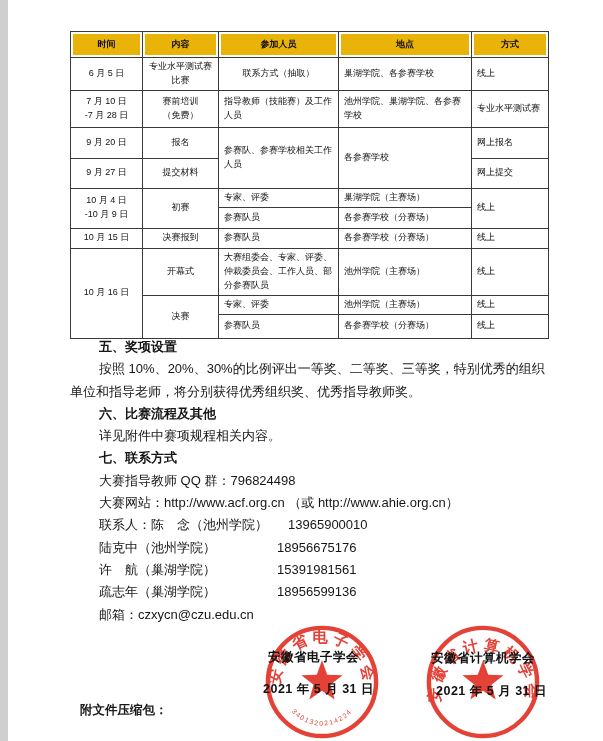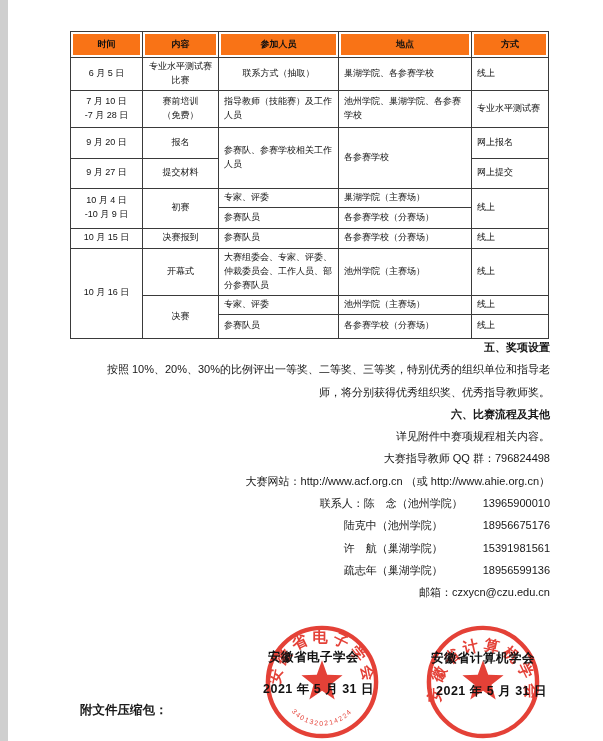--- a/index.html
+++ b/index.html
@@ -8,33 +8,33 @@
     font-family:"Liberation Sans","DejaVu Sans",sans-serif;
     background:#ffffff; color:#1a1a1a; position:relative; overflow:hidden;
   }
   .edge-strip { position:absolute; left:0; top:0; width:8px; height:741px; background:#cfcfcf; }
 
   
   table.sched { position:absolute; left:70px; top:31px; width:478px;
     border-collapse:collapse; table-layout:fixed; font-size:9px; line-height:1.55; color:#111; }
   table.sched td { border:1px solid #3a3a3a; vertical-align:middle; padding:2px 5px;
     white-space:pre-line; word-break:break-all; }
-  table.sched tr.head td { background:#f97316; box-shadow:inset 0 0 0 2px #fff;
+  table.sched tr.head td { background:#eab308; box-shadow:inset 0 0 0 2px #fff;
     text-align:center; font-weight:bold; height:26px; }
   td.c { text-align:center; }
   .h31{height:31px}.h37{height:37px}.h30{height:30px}.h21{height:21px}
   .h20{height:20px}.h42{height:42px}.h23{height:23px}.h24{height:24px}
 
   
   .content { position:absolute; left:70px; top:336px; width:480px;
-    font-size:11px; line-height:22.3px; color:#161616;text-align:right; }
+    font-size:13px; line-height:22.3px; color:#161616; }
   .content .hd { font-weight:bold; padding-left:29px; }
   .content .para { text-indent:29px; }
   .content .cline { padding-left:29px; }
-  .phone { margin-left:40px; }
+  .phone { margin-left:61px; }
   .cl-1 .phone { margin-left:20px; }
   .cl-5 .phone { margin-left:2px; }
 
   
   .stamp { position:absolute; opacity:0.92; }
   .stamp-text { position:absolute; font-weight:bold; color:#111; font-size:12.5px;
     letter-spacing:0.5px; white-space:nowrap; }
   .attach { position:absolute; left:80px; top:702px; font-size:12.5px; font-weight:bold; }
 </style>
 </head>
@@ -125,20 +125,21 @@
     <td>线上</td>
   </tr>
 </tbody>
   </table>
 
 <div class="content">
   <div class="hd">五、奖项设置</div>
   <div class="para">按照 10%、20%、30%的比例评出一等奖、二等奖、三等奖，特别优秀的组织单位和指导老师，将分别获得优秀组织奖、优秀指导教师奖。</div>
   <div class="hd">六、比赛流程及其他</div>
   <div class="para">详见附件中赛项规程相关内容。</div>
+  <div class="hd">七、联系方式</div>
   <div class="cline">大赛指导教师 QQ 群：796824498</div>
   <div class="cline">大赛网站：http://www.acf.org.cn （或 http://www.ahie.org.cn）</div>
   <div class="cline cl-1">
     <span>联系人：陈　念（池州学院）</span><span class="phone">13965900010</span>
   </div>
   <div class="cline cl-2">
     <span>陆克中（池州学院）</span><span class="phone">18956675176</span>
   </div>
   <div class="cline cl-3">
     <span>许　航（巢湖学院）</span><span class="phone">15391981561</span>

